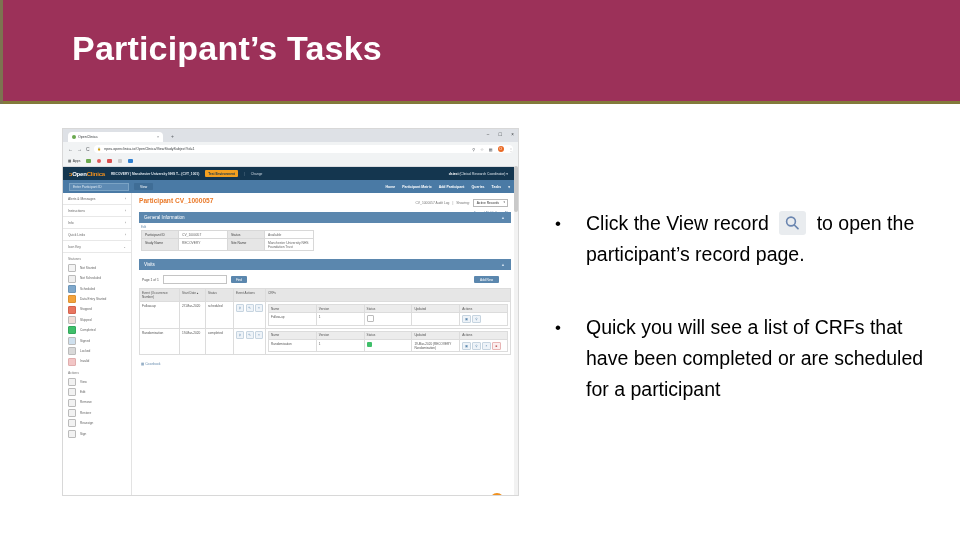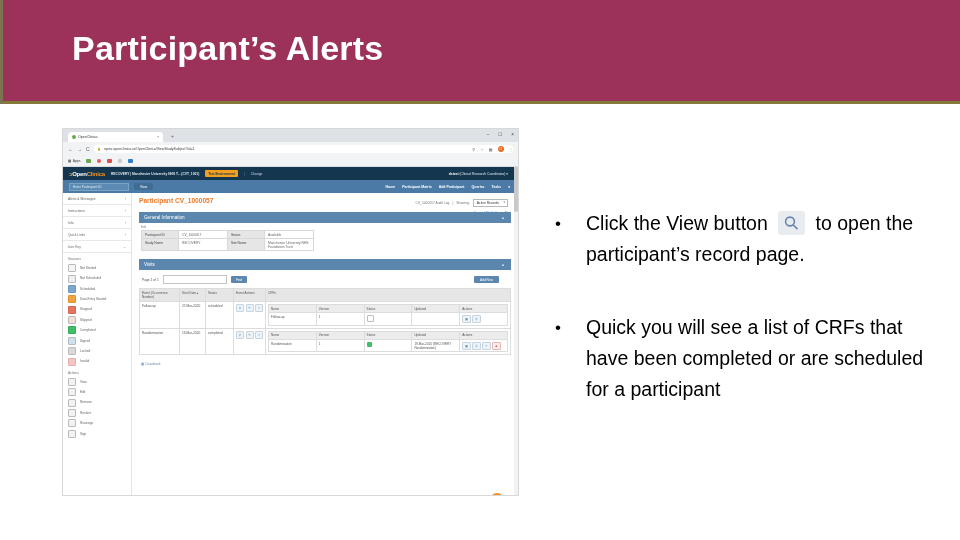--- a/index.html
+++ b/index.html
@@ -188,29 +188,29 @@
   }
   .scrollbar .thumb{position:absolute;top:0;left:0;width:4px;height:46px;background:#c9c9c9;border-radius:2px;}
 </style>
 </head>
 <body>
 
 <div class="slide">
 
   <div class="header-band">
     <div class="edge"></div>
-    <div class="slide-title">Participant’s Alerts</div>
+    <div class="slide-title">Participant’s Tasks</div>
   </div>
 
   <div class="bullets">
 
     <div class="bullet">
       <div class="dot">•</div>
       <div class="btxt">
-        <span>Click the View button</span>
+        <span>Click the View record</span>
         <span class="inline-icon">
           <svg width="17" height="16" viewBox="0 0 17 16" aria-hidden="true">
             <circle cx="7" cy="6.5" r="4.4" fill="none" stroke="#6b86b0" stroke-width="1.6"></circle>
             <line x1="10.3" y1="10" x2="14" y2="13.6" stroke="#6b86b0" stroke-width="1.7" stroke-linecap="round"></line>
           </svg>
         </span>
         <span>to open the participant’s record page.</span>
       </div>
     </div>
 

